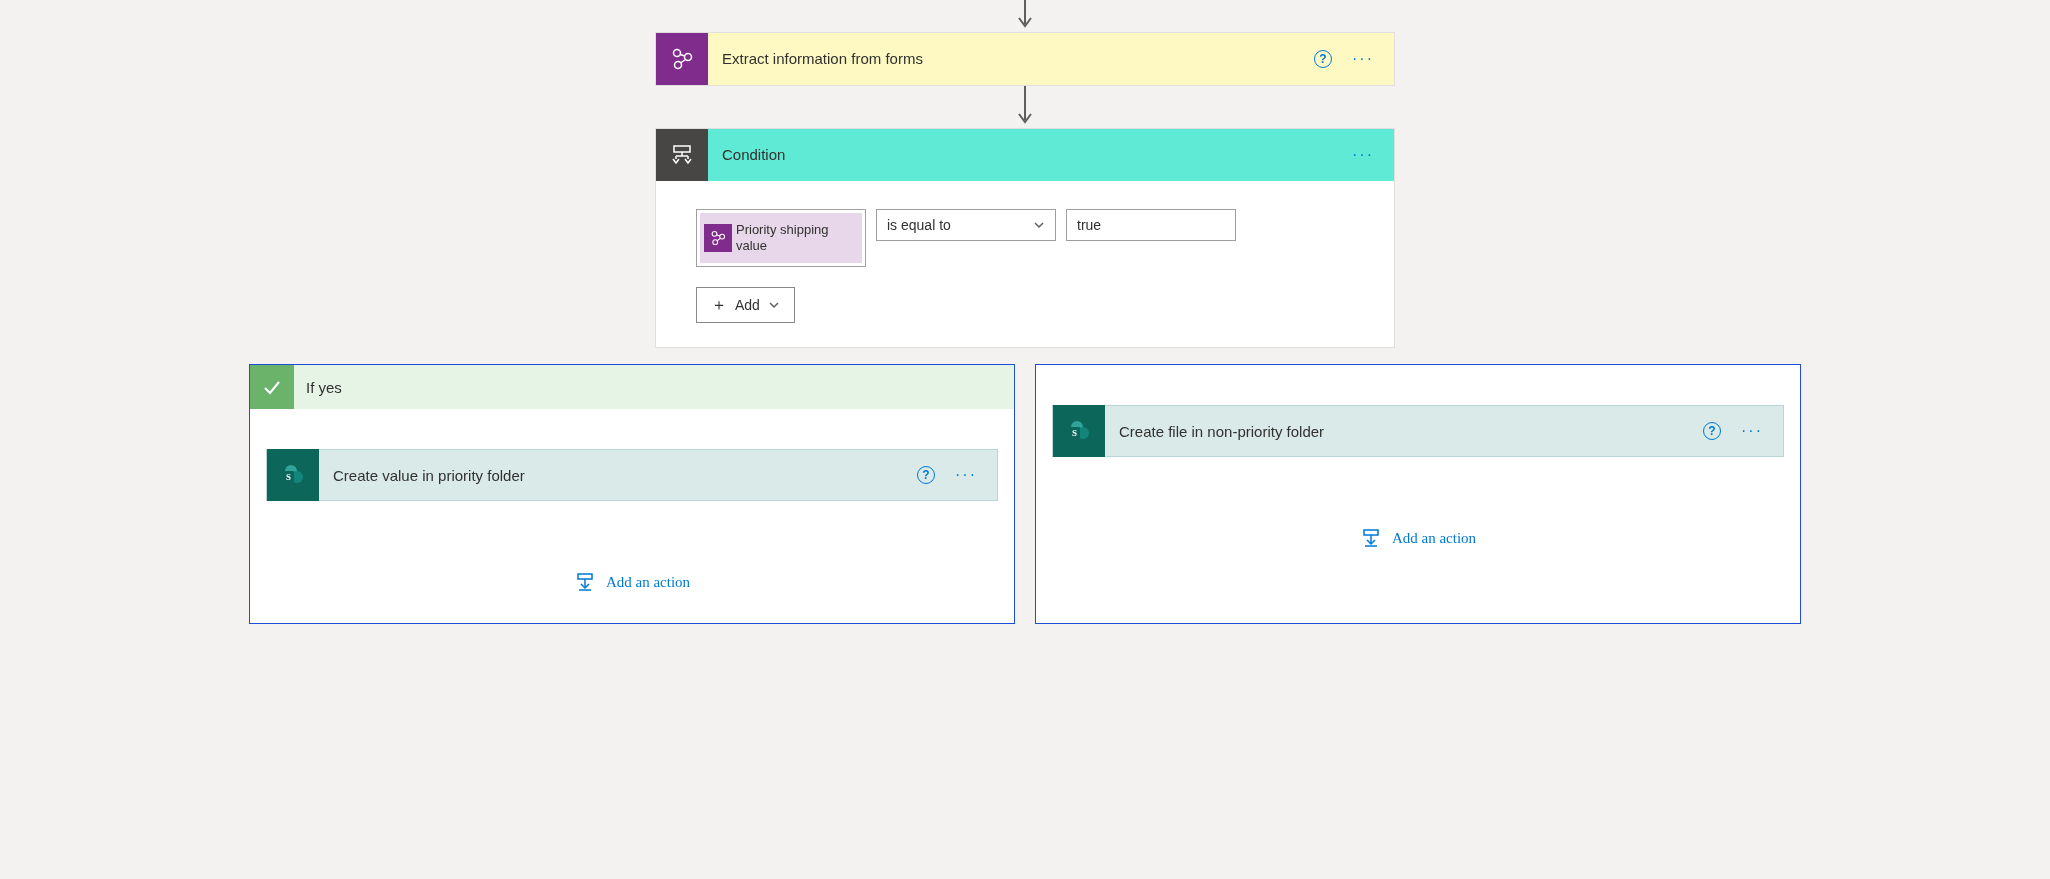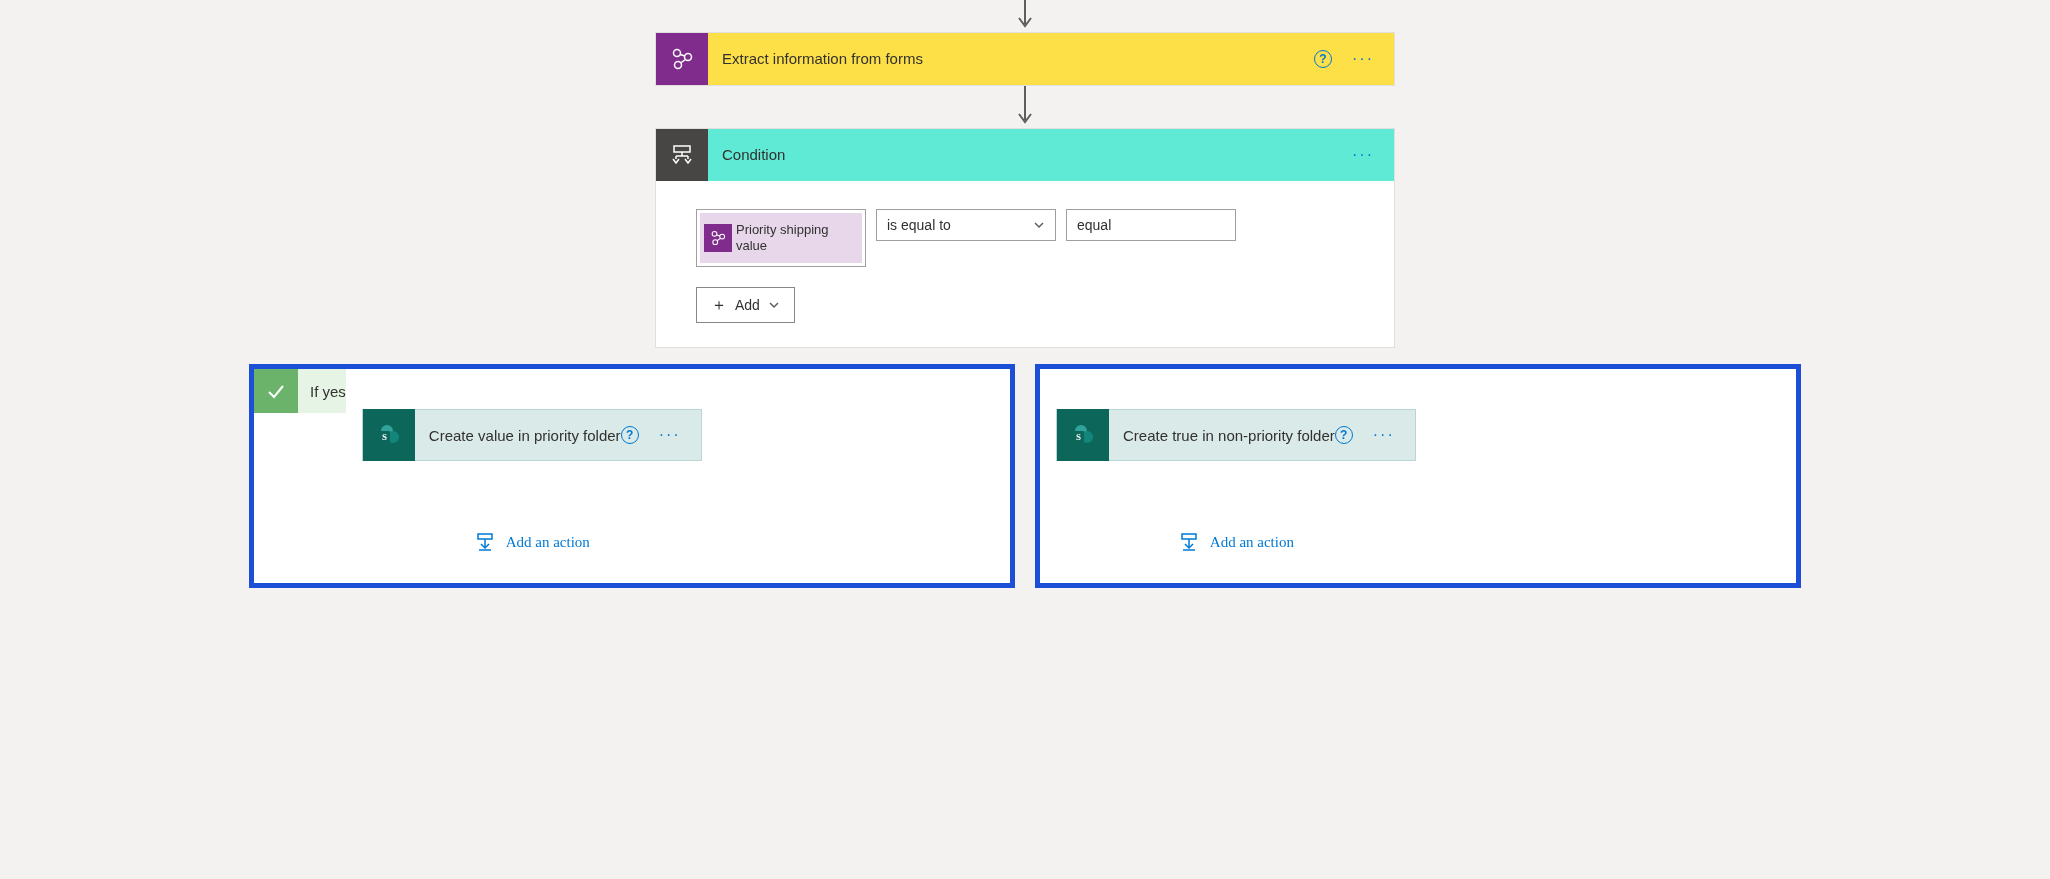--- a/index.html
+++ b/index.html
@@ -28,21 +28,21 @@
     border: 1px solid #e1dfdd;
     background: #fff;
   }
   .card-header {
     display: flex;
     align-items: center;
     height: 52px;
     border-bottom: 1px solid transparent;
   }
   .hdr-ai {
-    background: #fde047;
+    background: #fef9c3;
     justify-content: space-between;
   }
   .hdr-cond {
     background: #5eead4;
   }
   .icon-box {
     width: 52px;
     height: 52px;
     display: flex;
     align-items: center;
@@ -150,23 +150,23 @@
   
   .branches {
     display: flex;
     gap: 20px;
     margin-top: 16px;
     padding: 0 4px;
   }
   .branch {
     flex: 1;
     background: #fff;
-    border: 5px solid #1d4ed8;
-    display: flex;
-    flex-direction: row;
+    border: 1px solid #1d4ed8;
+    display: flex;
+    flex-direction: column;
   }
   .branch-yes .branch-header { background: #e6f4e6; }
   .branch-no  .branch-header { background: #fde8e8; }
   .branch-header {
     display: flex;
     align-items: center;
     height: 44px;
   }
   .branch-icon {
     width: 44px; height: 44px;
@@ -275,21 +275,21 @@
             <div class="token-chip-label">Priority shipping value</div>
           </div>
         </div>
         <div class="operator-select">
           <span>is equal to</span>
           <svg class="chevron" viewBox="0 0 12 12">
               <polyline points="2,4 6,8 10,4"></polyline>
             </svg>
         </div>
         <div class="value-input">
-          <span>equal</span>
+          <span>true</span>
         </div>
       </div>
       <div class="add-btn">
         <span class="plus">＋</span>
         <span>Add</span>
         <svg class="chevron" viewBox="0 0 12 12">
             <polyline points="2,4 6,8 10,4"></polyline>
           </svg>
       </div>
     </div>
@@ -338,21 +338,21 @@
       <div class="branch-body">
         <div class="action-card">
           <div class="icon-sp">
             <svg width="28" height="28" viewBox="0 0 28 28">
               <circle cx="12" cy="10" r="6" fill="#31a39b"></circle>
               <circle cx="18" cy="16" r="6" fill="#14857b"></circle>
               <rect x="4" y="10" width="11" height="11" rx="1" fill="#0c665a"></rect>
               <text x="9.5" y="19" text-anchor="middle" fill="#fff" font-size="9" font-weight="600" font-family="Segoe UI">S</text>
             </svg>
           </div>
-          <div class="action-title">Create true in non-priority folder</div>
+          <div class="action-title">Create file in non-priority folder</div>
           <div class="hdr-actions">
             <div class="help-circle">?</div>
             <div class="more-dots">···</div>
           </div>
         </div>
         <div class="add-action-link">
           <svg width="22" height="22" viewBox="0 0 22 22">
             <rect x="4" y="3" width="14" height="5" fill="none" stroke="#0078d4" stroke-width="1.5"></rect>
             <line x1="11" y1="8" x2="11" y2="16" stroke="#0078d4" stroke-width="1.5"></line>
             <polyline points="7,13 11,17 15,13" fill="none" stroke="#0078d4" stroke-width="1.5"></polyline>

